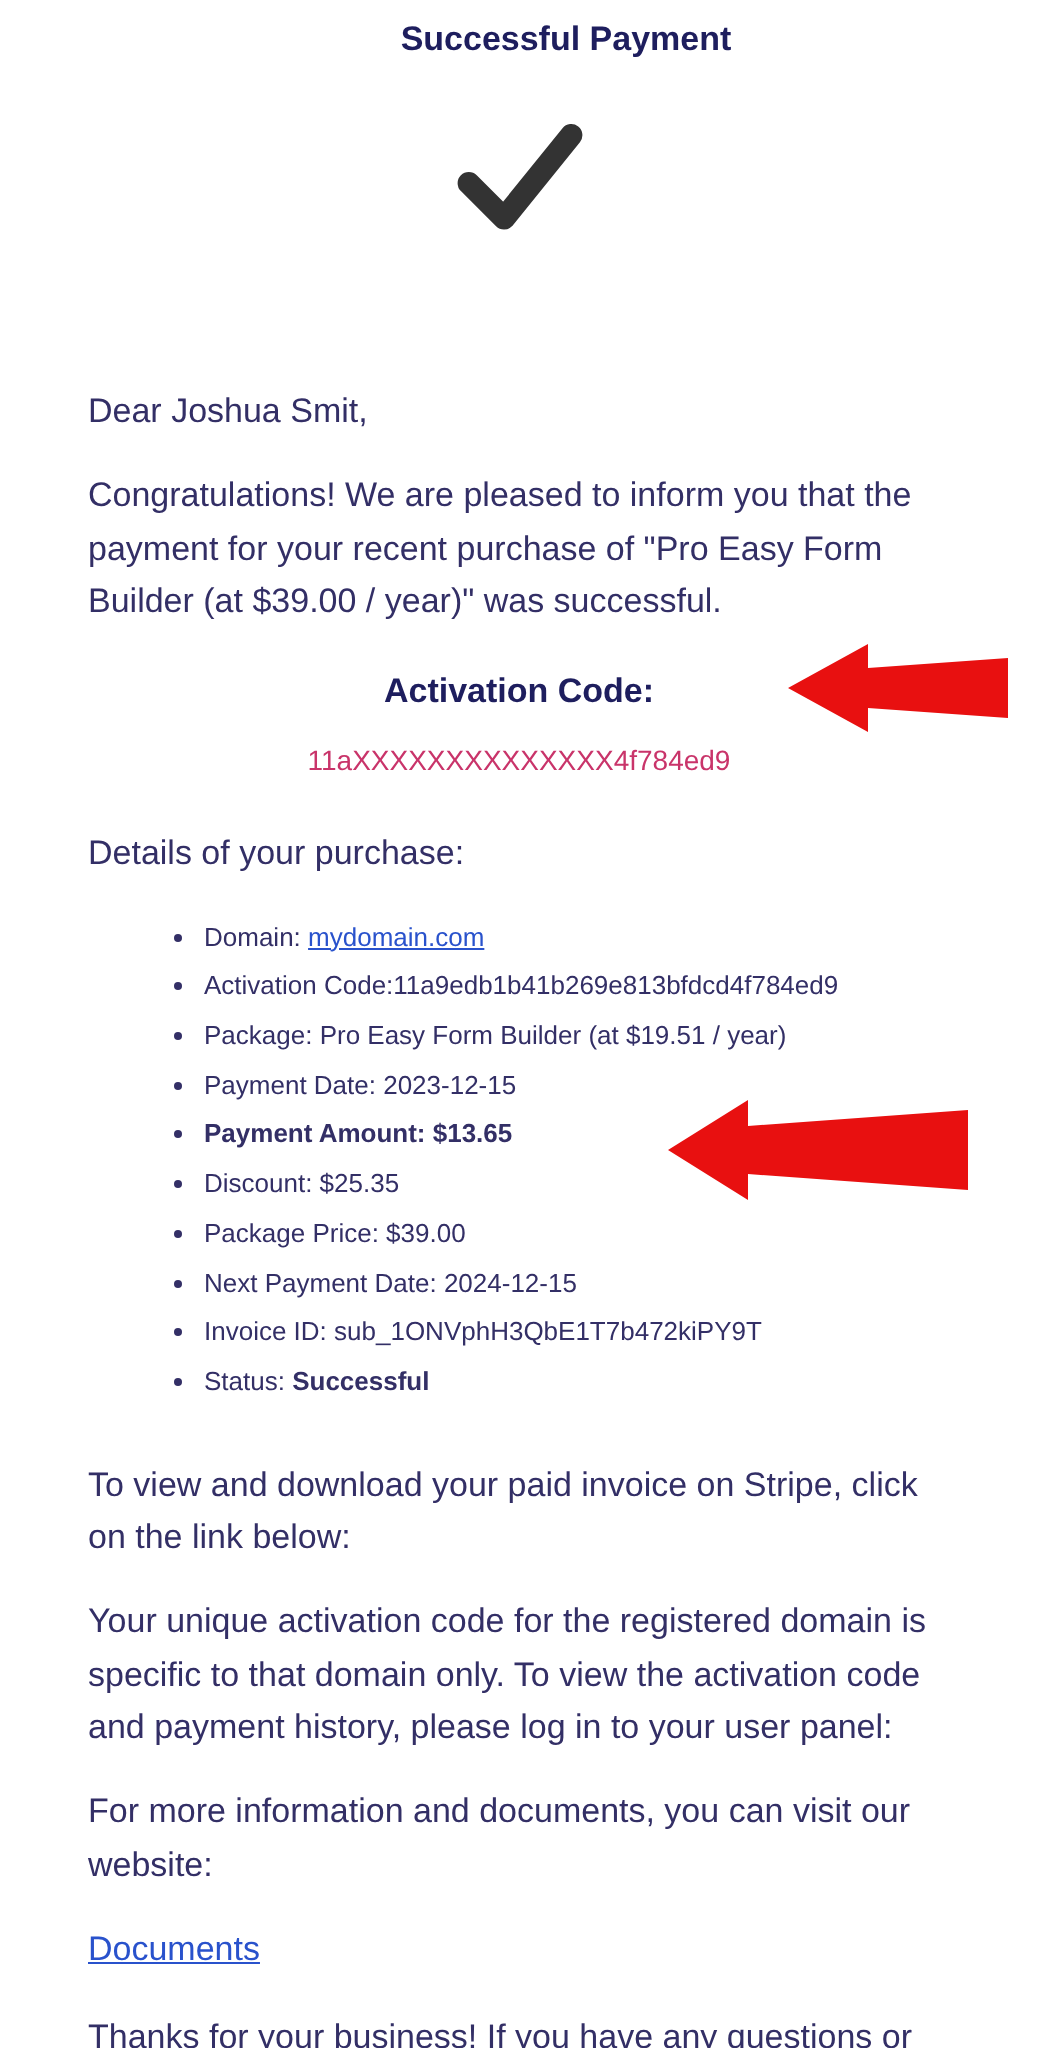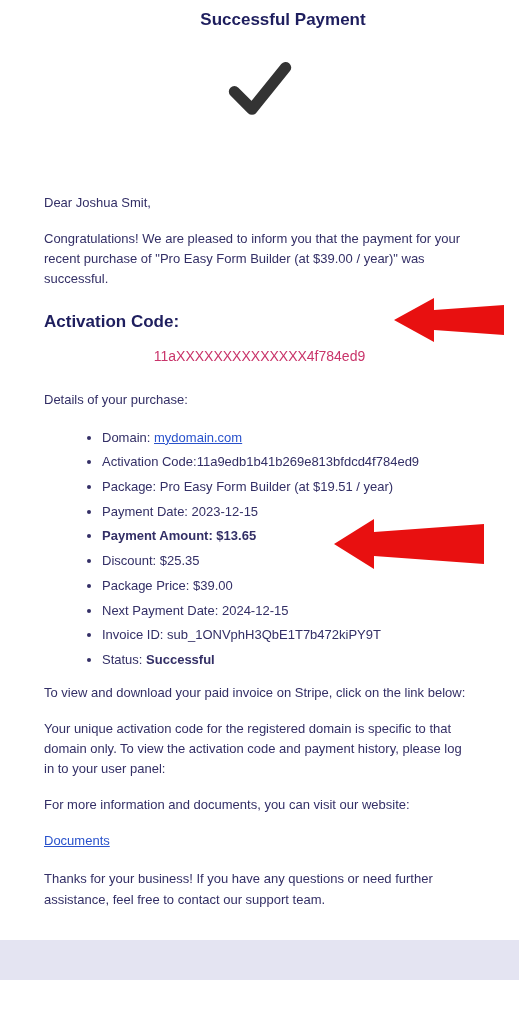--- a/index.html
+++ b/index.html
@@ -23,44 +23,44 @@
       padding-left: 47px;
     }
     .checkmark-wrap {
       text-align: center;
       margin: 10px 0 60px 0;
     }
     .content {
       padding: 0 44px;
     }
     p {
-      font-size: 13px;
+      font-size: 17px;
       line-height: 1.55;
       margin-bottom: 16px;
       color: #332f66;
     }
     .activation-heading {
-      text-align: left;
+      text-align: center;
       font-weight: bold;
       font-size: 17px;
       color: #1e1e5e;
       margin: 22px 0 16px 0;
       position: relative;
     }
     .activation-code {
       text-align: center;
       font-weight: normal;
       font-size: 14px;
       color: #c9346a;
       margin-bottom: 26px;
     }
     ul {
       list-style-type: disc;
       padding-left: 58px;
-      margin-bottom: 10px;
+      margin-bottom: 26px;
     }
     li {
       font-size: 13px;
       line-height: 1.9;
       color: #332f66;
     }
     .bold { font-weight: bold; }
     a {
       color: #2952cc;
       text-decoration: underline;

